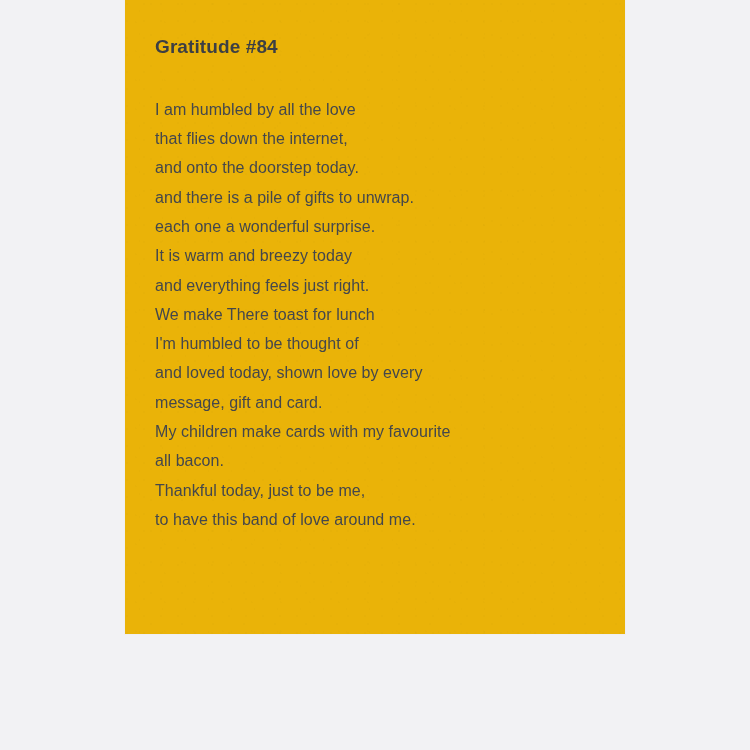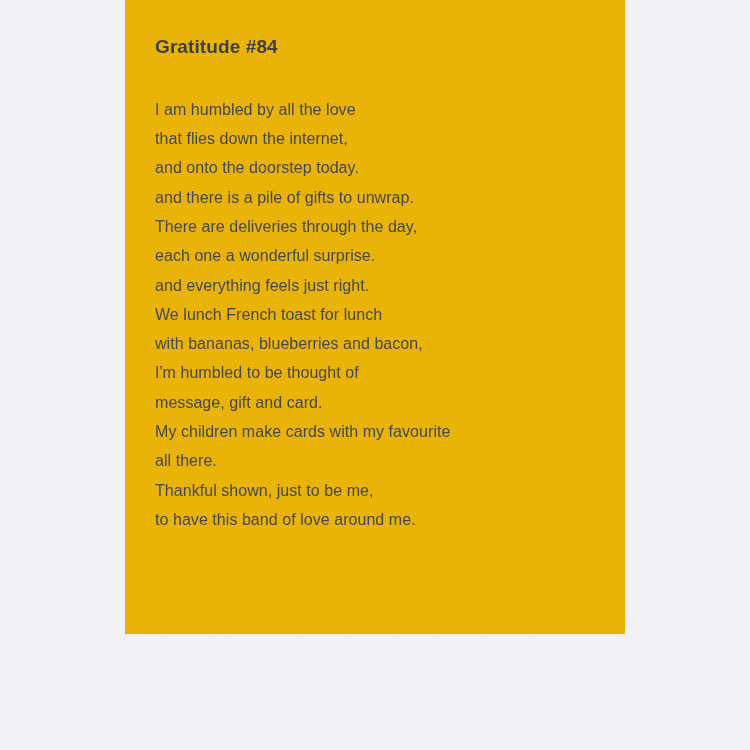--- a/index.html
+++ b/index.html
@@ -61,26 +61,26 @@
 
 <div class="page">
   <div class="paper-texture"></div>
   <div class="content">
     <h1 class="poem-title">Gratitude #84</h1>
     <div class="poem-body">
       <div class="poem-line">I am humbled by all the love</div>
       <div class="poem-line">that flies down the internet,</div>
       <div class="poem-line">and onto the doorstep today.</div>
       <div class="poem-line">and there is a pile of gifts to unwrap.</div>
-      <div class="poem-line">There are deliveries through the day,</div>
       <div class="poem-line">each one a wonderful surprise.</div>
+      <div class="poem-line">It is warm and breezy today</div>
       <div class="poem-line">and everything feels just right.</div>
-      <div class="poem-line">We lunch French toast for lunch</div>
-      <div class="poem-line">with bananas, blueberries and bacon,</div>
+      <div class="poem-line">We make There toast for lunch</div>
       <div class="poem-line">I'm humbled to be thought of</div>
+      <div class="poem-line">and loved today, shown love by every</div>
       <div class="poem-line">message, gift and card.</div>
       <div class="poem-line">My children make cards with my favourite</div>
-      <div class="poem-line">all there.</div>
-      <div class="poem-line">Thankful shown, just to be me,</div>
+      <div class="poem-line">all bacon.</div>
+      <div class="poem-line">Thankful today, just to be me,</div>
       <div class="poem-line">to have this band of love around me.</div>
     </div>
   </div>
 </div>
 
 </body></html>

